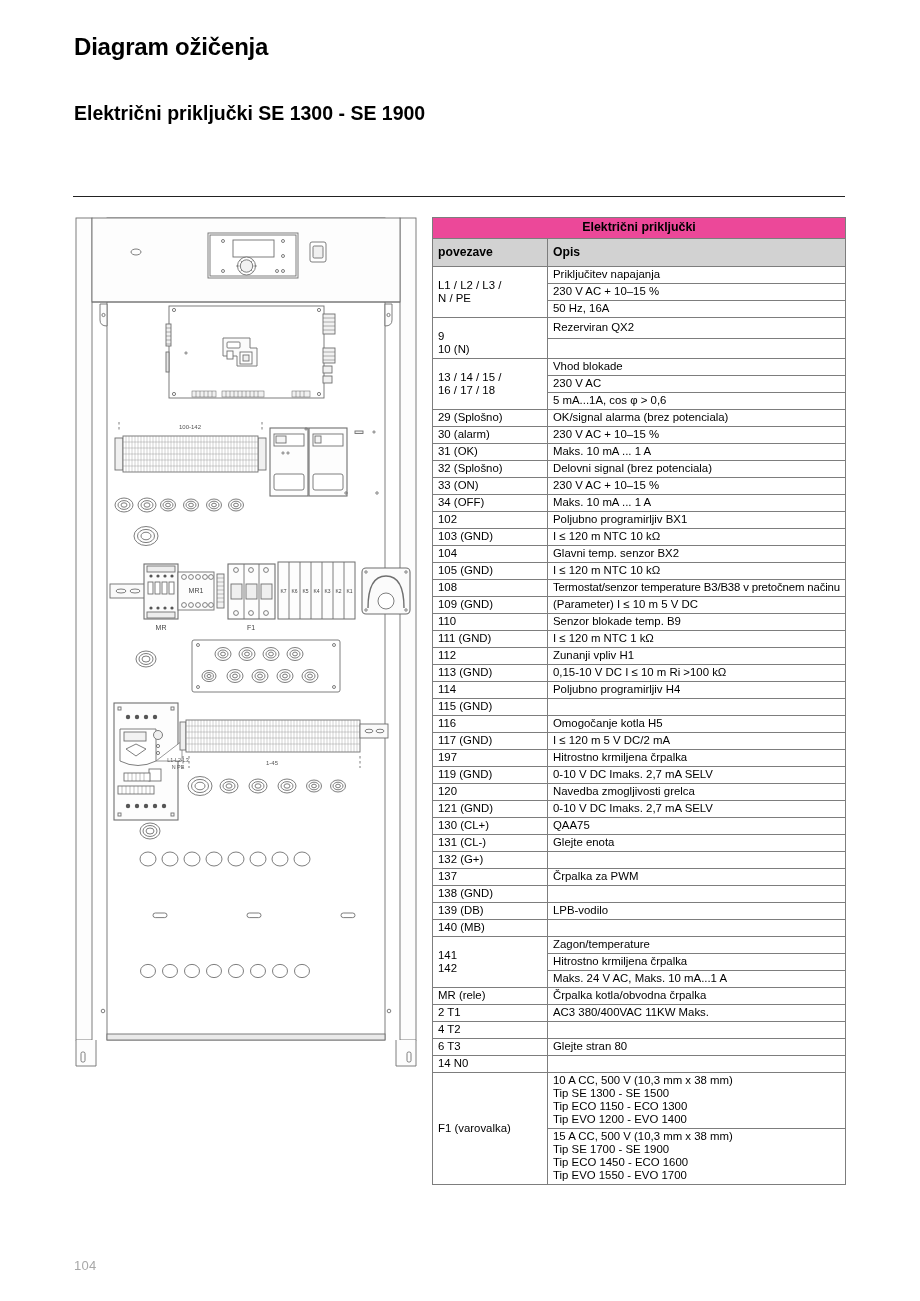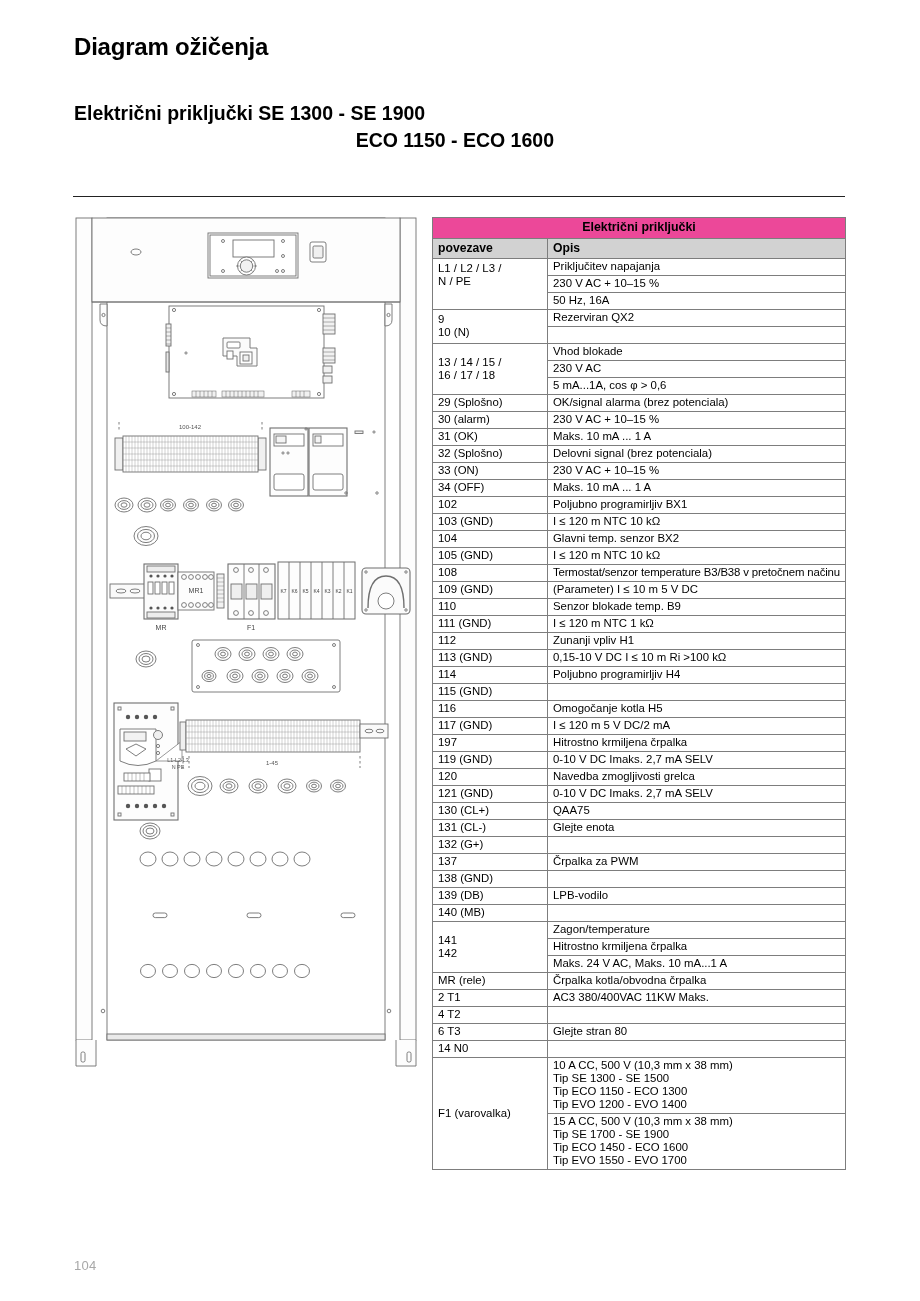--- a/index.html
+++ b/index.html
@@ -55,44 +55,43 @@
     vertical-align:middle;
     height:17px;
     box-sizing:border-box;
   }
   table.conn th.title{
     background:#ec4899;font-weight:bold;font-size:12.4px;
     text-align:center;height:21px;
   }
   table.conn th.colh{
     background:#d2d2d2;font-weight:bold;font-size:12.2px;
-    text-align:left;height:20px;
+    text-align:left;height:28px;
   }
   col.c1{width:115px;}
   col.c2{width:298px;}
 
   td.key{vertical-align:middle;}
-  td.key.top{vertical-align:top;padding-top:3px;margin-top:7px;}
+  td.key.top{vertical-align:top;padding-top:12px;margin-top:7px;}
   td.desc{}
   td.small{font-size:10.3px;letter-spacing:-0.15px;}
   td.multi{line-height:14px;padding-top:5px;padding-bottom:5px;}
 
   
   tr.grp > td, tr.grp > th{border-top:1.1px solid #4a4a4a;}
 </style>
 </head>
 <body>
 
 <div class="page">
 
   <div class="h1">Diagram ožičenja</div>
 
   <div class="h2">
     <span class="l1">Električni priključki SE 1300 - SE 1900</span>
-    <span class="l2">ECO 1150 - ECO 1600</span>
   </div>
 
   <div class="rule"></div>
 
   <div class="drawing">
     <svg viewBox="0 0 344 858" xmlns="http://www.w3.org/2000/svg" stroke="#6f6f6f" fill="none" stroke-width="0.9" shape-rendering="geometricPrecision">
 
       <g>
         <rect x="2" y="2" width="16" height="822" fill="#fdfdfd"></rect>
         <rect x="326" y="2" width="16" height="822" fill="#fdfdfd"></rect>

